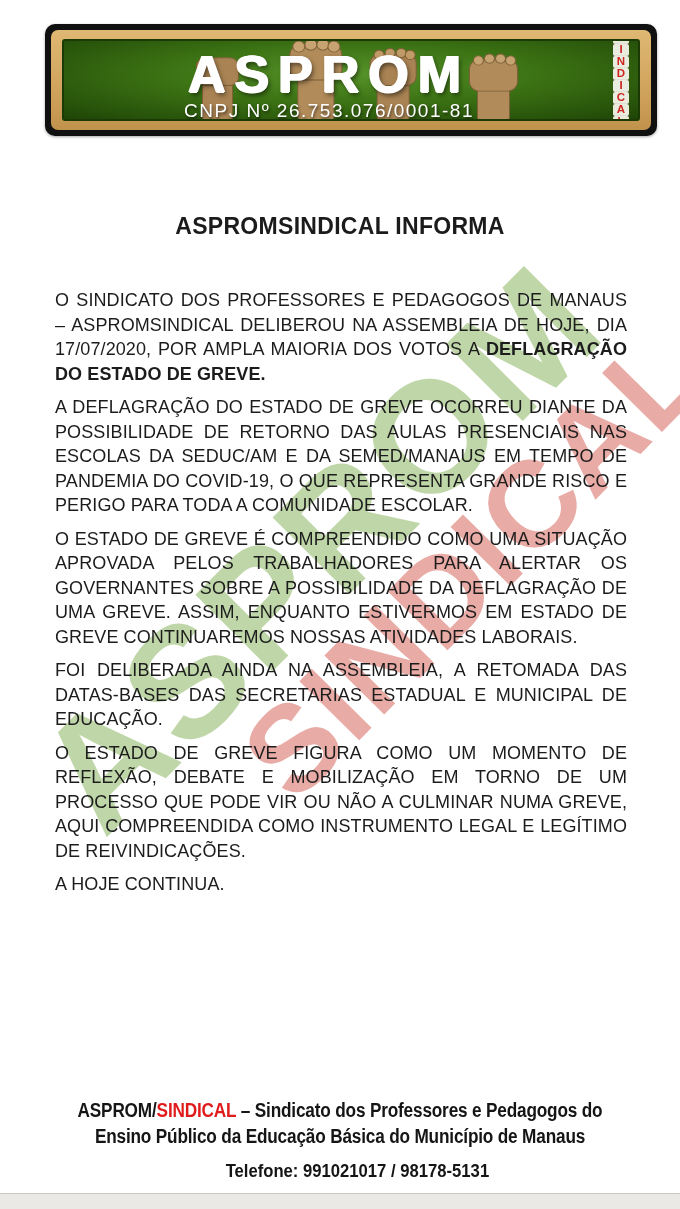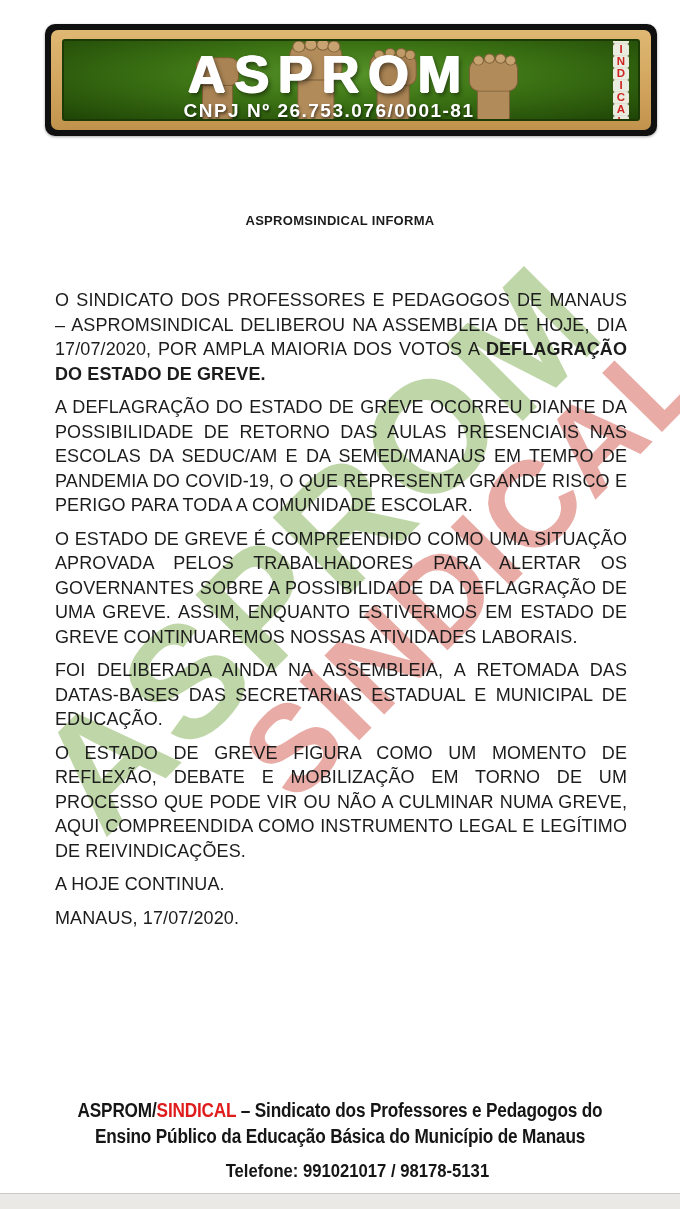--- a/index.html
+++ b/index.html
@@ -48,21 +48,21 @@
     line-height: 54px;
     letter-spacing: 9px;
     color: #ffffff;
     text-shadow: 1px 0 0 #ffffff, -1px 0 0 #ffffff, 0 1px 0 #ffffff,
                  2px 3px 5px rgba(0,0,0,0.55);
     z-index: 2;
   }
   .logo-cnpj {
     position: absolute; left: 0; right: 44px; top: 59px;
     text-align: center;
-    font-weight: bold;
+    font-weight: normal;
     font-size: 19px;
     letter-spacing: 1.5px;
     color: #ffffff;
     text-shadow: 1px 2px 3px rgba(0,0,0,0.6);
     z-index: 2;
   }
   .logo-vertical {
     position: absolute; right: 7px; top: 2px; bottom: 2px;
     width: 20px;
     display: flex; flex-direction: column;
@@ -107,21 +107,21 @@
     color: #e7a49f;
     transform: rotate(-45.5deg);
     opacity: 0.92;
   }
 
   
   .title {
     position: absolute;
     left: 0; right: 0; top: 213px;
     text-align: center;
-    font-size: 13px;
+    font-size: 23px;
     font-weight: bold;
     letter-spacing: 0.3px;
     color: #1b1b1b;
     z-index: 2;
   }
   .content {
     position: absolute;
     left: 55px; top: 288px;
     width: 572px;
     z-index: 2;
@@ -241,21 +241,20 @@
 
   <div class="title">ASPROMSINDICAL INFORMA</div>
 
   <div class="content">
       <p><span>O SINDICATO DOS PROFESSORES E PEDAGOGOS DE MANAUS – ASPROMSINDICAL DELIBEROU NA ASSEMBLEIA DE HOJE, DIA 17/07/2020, POR AMPLA MAIORIA DOS VOTOS A </span><span class="b">DEFLAGRAÇÃO DO ESTADO DE GREVE.</span></p>
       <p><span>A DEFLAGRAÇÃO DO ESTADO DE GREVE OCORREU DIANTE DA POSSIBILIDADE DE RETORNO DAS AULAS PRESENCIAIS NAS ESCOLAS DA SEDUC/AM E DA SEMED/MANAUS EM TEMPO DE PANDEMIA DO COVID-19, O QUE REPRESENTA GRANDE RISCO E PERIGO PARA TODA A COMUNIDADE ESCOLAR.</span></p>
       <p><span>O ESTADO DE GREVE É COMPREENDIDO COMO UMA SITUAÇÃO APROVADA PELOS TRABALHADORES PARA ALERTAR OS GOVERNANTES SOBRE A POSSIBILIDADE DA DEFLAGRAÇÃO DE UMA GREVE. ASSIM, ENQUANTO ESTIVERMOS EM ESTADO DE GREVE CONTINUAREMOS NOSSAS ATIVIDADES LABORAIS.</span></p>
       <p><span>FOI DELIBERADA AINDA NA ASSEMBLEIA, A RETOMADA DAS DATAS-BASES DAS SECRETARIAS ESTADUAL E MUNICIPAL DE EDUCAÇÃO.</span></p>
       <p><span>O ESTADO DE GREVE FIGURA COMO UM MOMENTO DE REFLEXÃO, DEBATE E MOBILIZAÇÃO EM TORNO DE UM PROCESSO QUE PODE VIR OU NÃO A CULMINAR NUMA GREVE, AQUI COMPREENDIDA COMO INSTRUMENTO LEGAL E LEGÍTIMO DE REIVINDICAÇÕES.</span></p>
       <p><span>A HOJE CONTINUA.</span></p>
-      <p><span>MANAUS, 17/07/2020.</span></p>
     </div>
 
   <div class="footer">
     <div class="footer-org"><span>ASPROM/</span><span class="red">SINDICAL</span><span> – Sindicato dos Professores e Pedagogos do Ensino Público da Educação Básica do Município de Manaus</span></div>
     <div class="footer-phone">
       <span class="inner">Telefone: 991021017 / 98178-5131</span>
     </div>
   </div>
 
   <div class="bottom-bar"></div>

